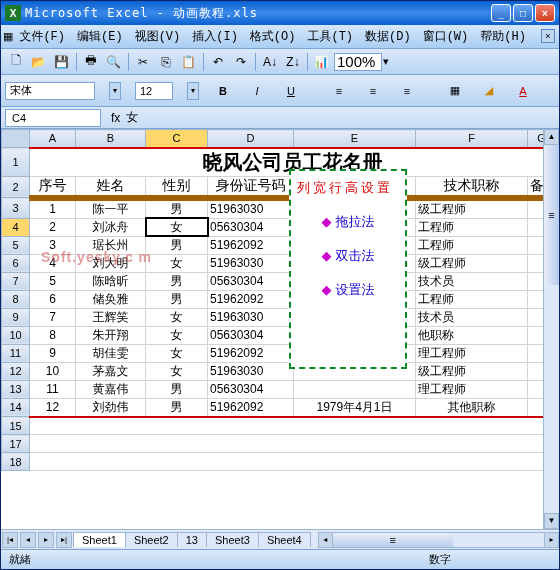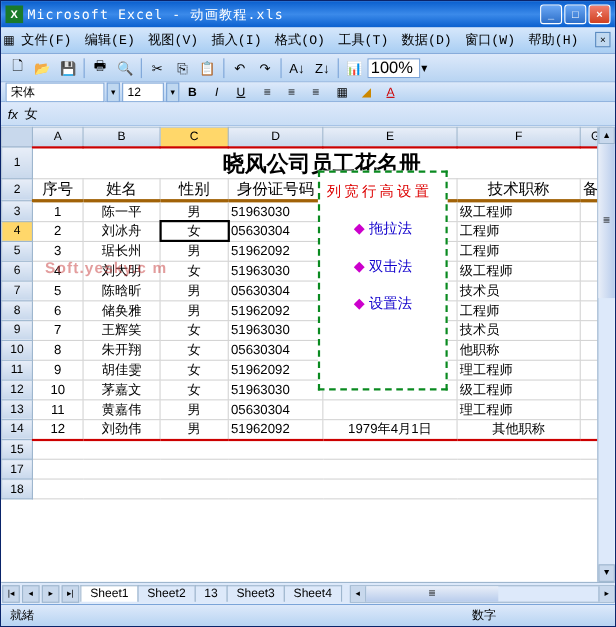--- a/index.html
+++ b/index.html
@@ -15,42 +15,42 @@
 
 .menubar { background: linear-gradient(to bottom, #d6e7fb, #a9cef3); height: 24px; display: flex; align-items: center; padding: 0 2px; border-bottom: 1px solid #7ba4d8; position: relative; }
 .menubar .mi { padding: 2px 6px; font-size: 12px; cursor: default; font-family: Liberation Mono, monospace; }
 .menubar .endx { position: absolute; right: 4px; top: 4px; width: 14px; height: 14px; background: #c0d8f0; border: 1px solid #5a8ac0; font-size: 9px; text-align: center; line-height: 12px; }
 
 .toolbar { background: linear-gradient(to bottom, #dde9fa, #b8d4f2); height: 26px; display: flex; align-items: center; padding: 0 4px; border-bottom: 1px solid #7ba4d8; gap: 1px; }
 .toolbar .tbtn { width: 22px; height: 22px; display: flex; align-items: center; justify-content: center; font-size: 12px; cursor: default; }
 .toolbar .sep { width: 1px; height: 18px; background: #7ba4d8; margin: 0 2px; }
 .toolbar .zoombox { width: 48px; height: 18px; background: #fff; border: 1px solid #7ba4d8; font-size: 15px; padding: 0 2px; display: flex; align-items: flex-end; }
 
-.fmtbar { background: linear-gradient(to bottom, #dde9fa, #b8d4f2); height: 18px; display: flex; align-items: center; padding: 0 4px; border-bottom: 1px solid #7ba4d8; gap: 2px; }
+.fmtbar { background: linear-gradient(to bottom, #dde9fa, #b8d4f2); height: 32px; display: flex; align-items: center; padding: 0 4px; border-bottom: 1px solid #7ba4d8; gap: 14px; }
 .fmtbar .fontbox { height: 18px; background: #fff; border: 1px solid #7ba4d8; padding: 0 4px; display: flex; align-items: center; font-size: 11px; }
 .fmtbar .fontname { width: 90px; }
 .fmtbar .fontsize { width: 38px; }
 .fmtbar .dd { width: 12px; height: 18px; background: #c0d8f0; border: 1px solid #7ba4d8; font-size: 8px; text-align: center; line-height: 16px; }
 .fmtbar .fbtn { width: 20px; height: 20px; display: flex; align-items: center; justify-content: center; font-size: 11px; }
 
 .formulabar { background: linear-gradient(to bottom, #dde9fa, #c8ddf5); height: 22px; display: flex; align-items: center; border-bottom: 1px solid #7ba4d8; }
 .formulabar .namebox { width: 96px; height: 18px; background: #fff; border: 1px solid #7ba4d8; margin: 0 4px; padding: 0 6px; display: flex; align-items: center; font-size: 11px; }
-.formulabar .fx { font-style: italic; font-size: 12px; margin: 0 6px; }
+.formulabar .fx { font-size: 12px; margin: 0 6px; }
 .formulabar .fval { font-size: 12px; }
 
 .gridwrap { flex: 1; position: relative; background: #fff; overflow: hidden; display: flex; flex-direction: column; }
 .grid { border-collapse: collapse; table-layout: fixed; }
 .grid th { background: linear-gradient(to bottom, #e8eef8, #c8d8ec); border: 1px solid #9eb6ce; font-weight: normal; font-size: 11px; height: 18px; text-align: center; }
 .grid th.sel { background: #ffd76a; }
 .grid td { border: 1px solid #d4d4d4; height: 18px; font-size: 12px; text-align: center; padding: 0 2px; overflow: hidden; white-space: nowrap; }
 .grid .rh { background: linear-gradient(to bottom, #e8eef8, #c8d8ec); border: 1px solid #9eb6ce; text-align: center; font-size: 11px; width: 28px; }
 .grid .corner { background: #c8d8ec; border: 1px solid #9eb6ce; }
 
 .title-row td { font-size: 20px; font-family: "KaiTi","STKaiti",serif; font-weight: bold; height: 28px; border-top: 2px solid #c00; }
-.hdr-row td { font-family: Liberation Serif, serif; font-size: 14px; border-top: 1px solid #c00; border-bottom: 3px solid #a16207; }
+.hdr-row td { font-family: Liberation Serif, serif; font-size: 14px; border-top: 1px solid #c00; border-bottom: 6px solid #a16207; }
 .data-last td { border-bottom: 2px solid #c00; }
 
 .activecell { outline: 2px solid #000; outline-offset: -1px; }
 
 .tooltip { position: absolute; left: 288px; top: 40px; width: 118px; height: 200px; background: #fff; border: 2px dashed #0a8a20; padding: 8px 6px; font-size: 13px; font-family: "SimHei",sans-serif; }
 .tooltip .tt-title { color: #d00; font-weight: normal; letter-spacing: 3px; margin-bottom: 14px; }
 .tooltip .tt-item { color: #10c; margin: 16px 0; text-align: center; }
 .tooltip .tt-item::before { content: "◆"; color: #c0c; margin-right: 4px; }
 
 .watermark { position: absolute; left: 40px; top: 120px; font-size: 14px; color: rgba(200,60,60,0.5); font-weight: bold; pointer-events: none; letter-spacing: 1px; }
@@ -147,20 +147,23 @@
     <div class="fbtn">≡</div>
     <div class="sep"></div>
     <div class="fbtn">▦</div>
     <div class="fbtn" style="color:#c80">◢</div>
     <div class="fbtn" style="color:#c00">
         <u>A</u>
       </div>
   </div>
 
   <div class="formulabar">
+    <div class="namebox">
+        <span>C4</span>
+      </div>
     <span class="fx">fx</span>
     <span class="fval">女</span>
   </div>
 
   <div class="gridwrap">
     <div style="flex:1;overflow:hidden;position:relative;">
     <table class="grid" style="width:554px">
       <colgroup>
         <col style="width:28px">
             <col style="width:46px">

